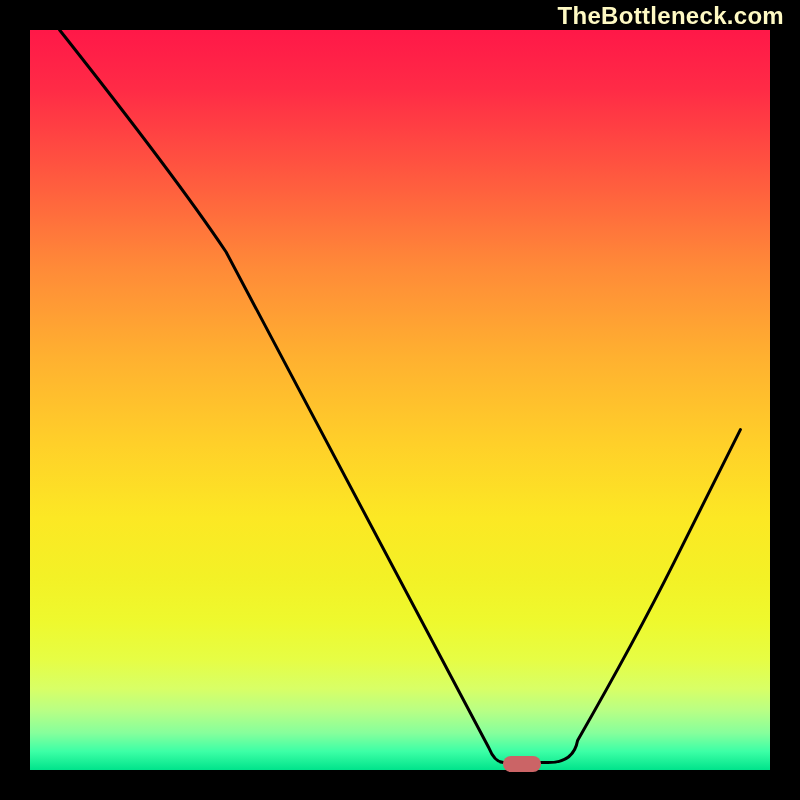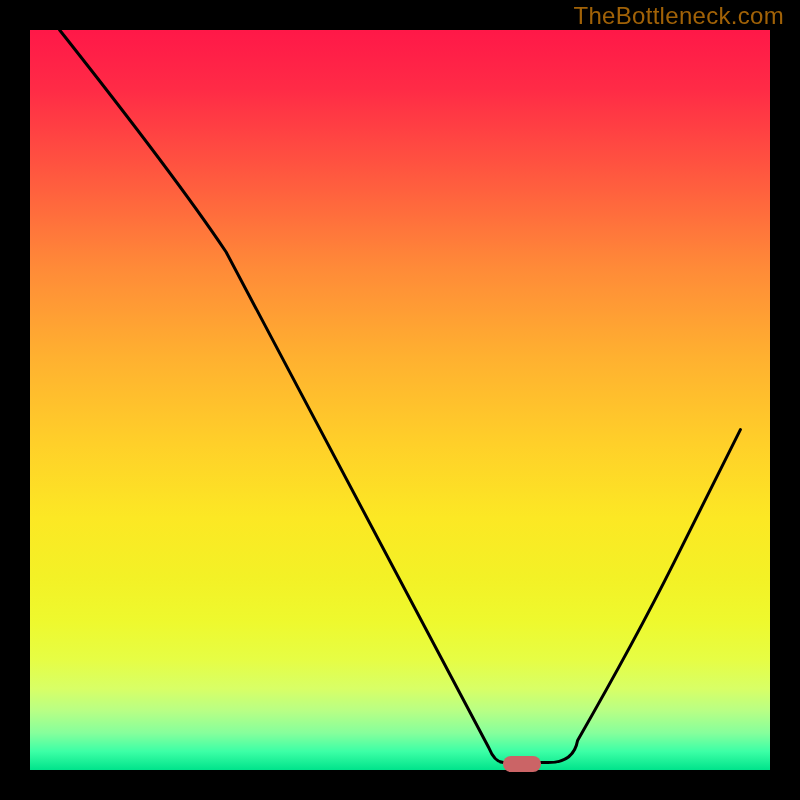--- a/index.html
+++ b/index.html
@@ -14,23 +14,23 @@
   .outer {
     position: relative;
     width: 800px;
     height: 800px;
     background: #000;
   }
   .watermark {
     position: absolute;
     top: 2px;
     right: 16px;
-    color: #a16207;
+    color: #fef9c3;
     font-size: 24px;
-    font-weight: normal;
+    font-weight: bold;
     letter-spacing: 0.3px;
     user-select: none;
   }
   .plot {
     position: absolute;
     left: 30px;
     top: 30px;
     width: 740px;
     height: 740px;
   }

